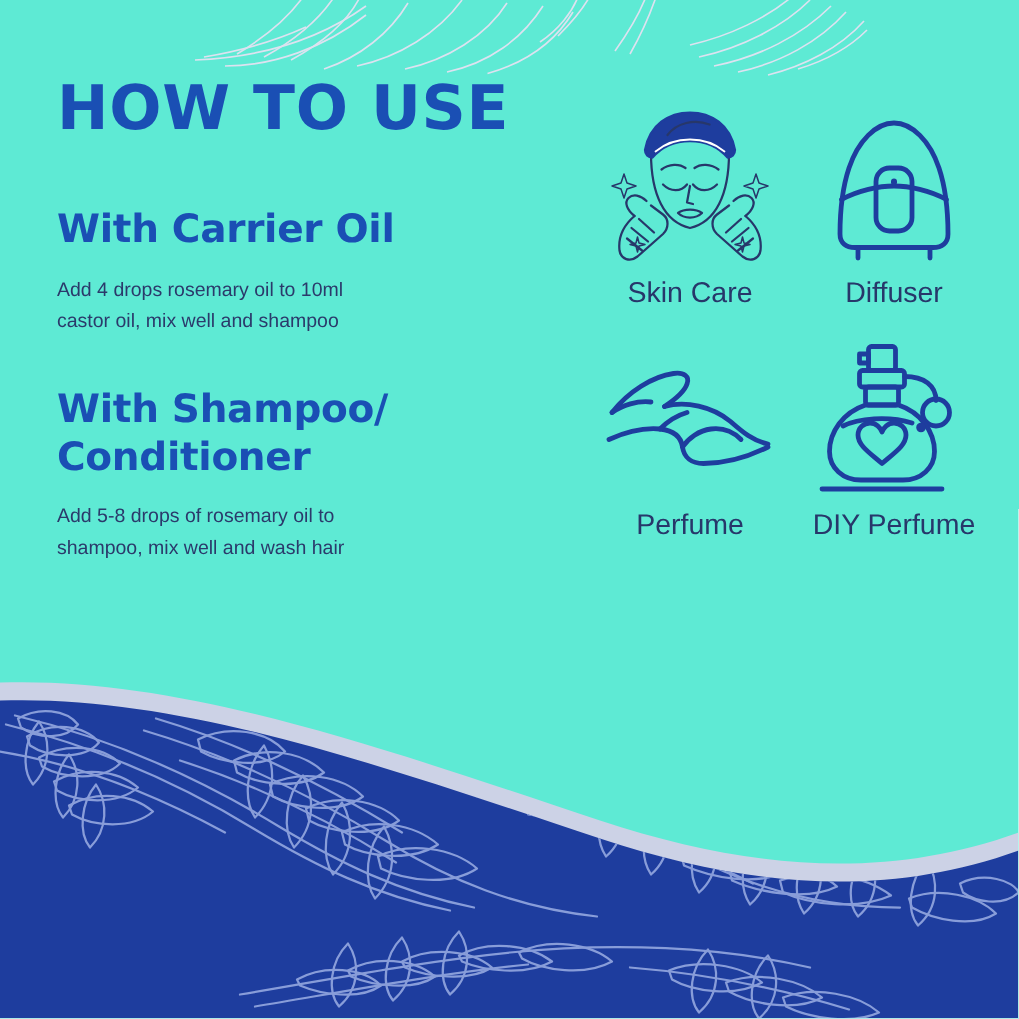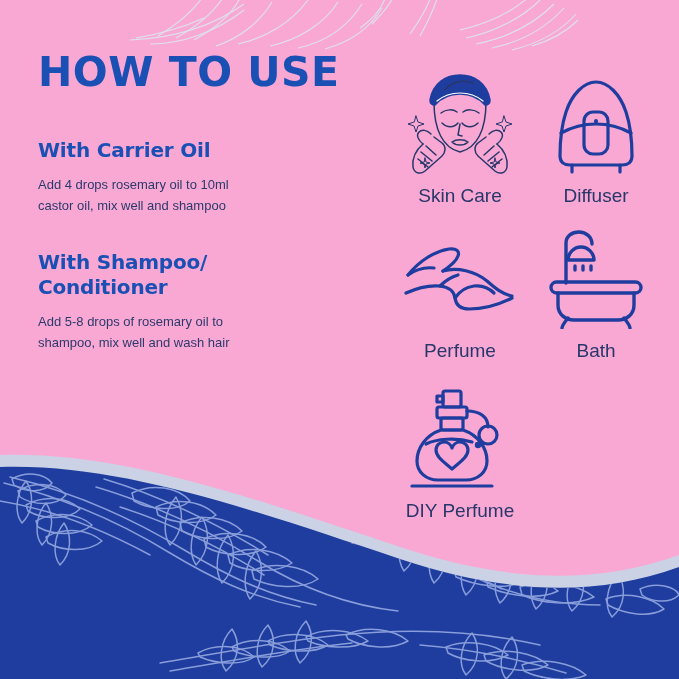--- a/index.html
+++ b/index.html
@@ -7,21 +7,21 @@
     padding: 0;
     background: #ffffff;
   }
   body {
     font-family: "Liberation Sans", sans-serif;
   }
   #poster {
     position: relative;
     width: 679px;
     height: 679px;
-    background: #f9a8d4;
+    background: #5eead4;
     overflow: hidden;
     text-decoration: underline;
   }
 
   
   .deco-top {
     position: absolute;
     top: -6px;
     left: 120px;
     width: 460px;
@@ -52,21 +52,21 @@
     color: #1a4fb4;
     line-height: 1;
     margin: 0 0 45px 0;
   }
   .section {
     margin-bottom: 34px;
   }
   .sub-title {
     font-family: "DejaVu Sans", sans-serif;
     font-weight: 700;
-    font-size: 20px;
+    font-size: 26px;
     color: #1a4fb4;
     line-height: 1.22;
     margin: 0 0 12px 0;
     letter-spacing: -0.2px;
   }
   .body-text {
     font-family: "Liberation Sans", sans-serif;
     font-size: 13px;
     color: #2b3a6b;
     line-height: 1.62;
@@ -236,42 +236,20 @@
           <path d="M3 50 C14 45 26 42 37 43 C46 44 51 48 52 55
                    C53 62 58 66 66 66 C80 66 95 62 109 55"></path>
 
           <path d="M52 55 C56 49 63 44 71 43 C79 42 86 45 91 50"></path>
           <path d="M37 43 C42 38 48 34 55 32"></path>
         </svg>
       </div>
       <div class="icon-label">Perfume</div>
     </div>
 
-    <div class="icon-cell">
-      <div class="icon-art">
-        <svg width="100" height="100" viewBox="0 0 100 100" fill="none" stroke="#1e3d9e" stroke-width="3.4" stroke-linecap="round" stroke-linejoin="round">
-
-          <path d="M20 54 L20 14 C20 7 26 3 33 3 C40 3 46 8 46 15"></path>
-
-          <path d="M35 18 C42 18 48 24 48 31 L22 31 C22 24 28 18 35 18 Z"></path>
-
-          <path d="M29 37 L29 41"></path>
-          <path d="M37 37 L37 41"></path>
-          <path d="M45 37 L45 41"></path>
-
-          <rect x="5" y="53" width="90" height="11" rx="5.5"></rect>
-
-          <path d="M12 64 L12 76 C12 85 19 91 28 91 L72 91 C81 91 88 85 88 76 L88 64"></path>
-
-          <path d="M22 89 C18 94 16 97 16 99"></path>
-          <path d="M78 89 C82 94 84 97 84 99"></path>
-        </svg>
-      </div>
-      <div class="icon-label">Bath</div>
-    </div>
 
 
     <div class="icon-cell">
       <div class="icon-art">
         <svg width="104" height="104" viewBox="0 0 104 104" fill="none" stroke="#1e3d9e" stroke-width="3.2" stroke-linecap="round" stroke-linejoin="round">
 
           <rect x="35" y="4" width="18" height="16" rx="2"></rect>
           <path d="M29 9 L35 9 L35 15 L29 15 Z"></path>
 
           <rect x="29" y="20" width="30" height="11" rx="2"></rect>

